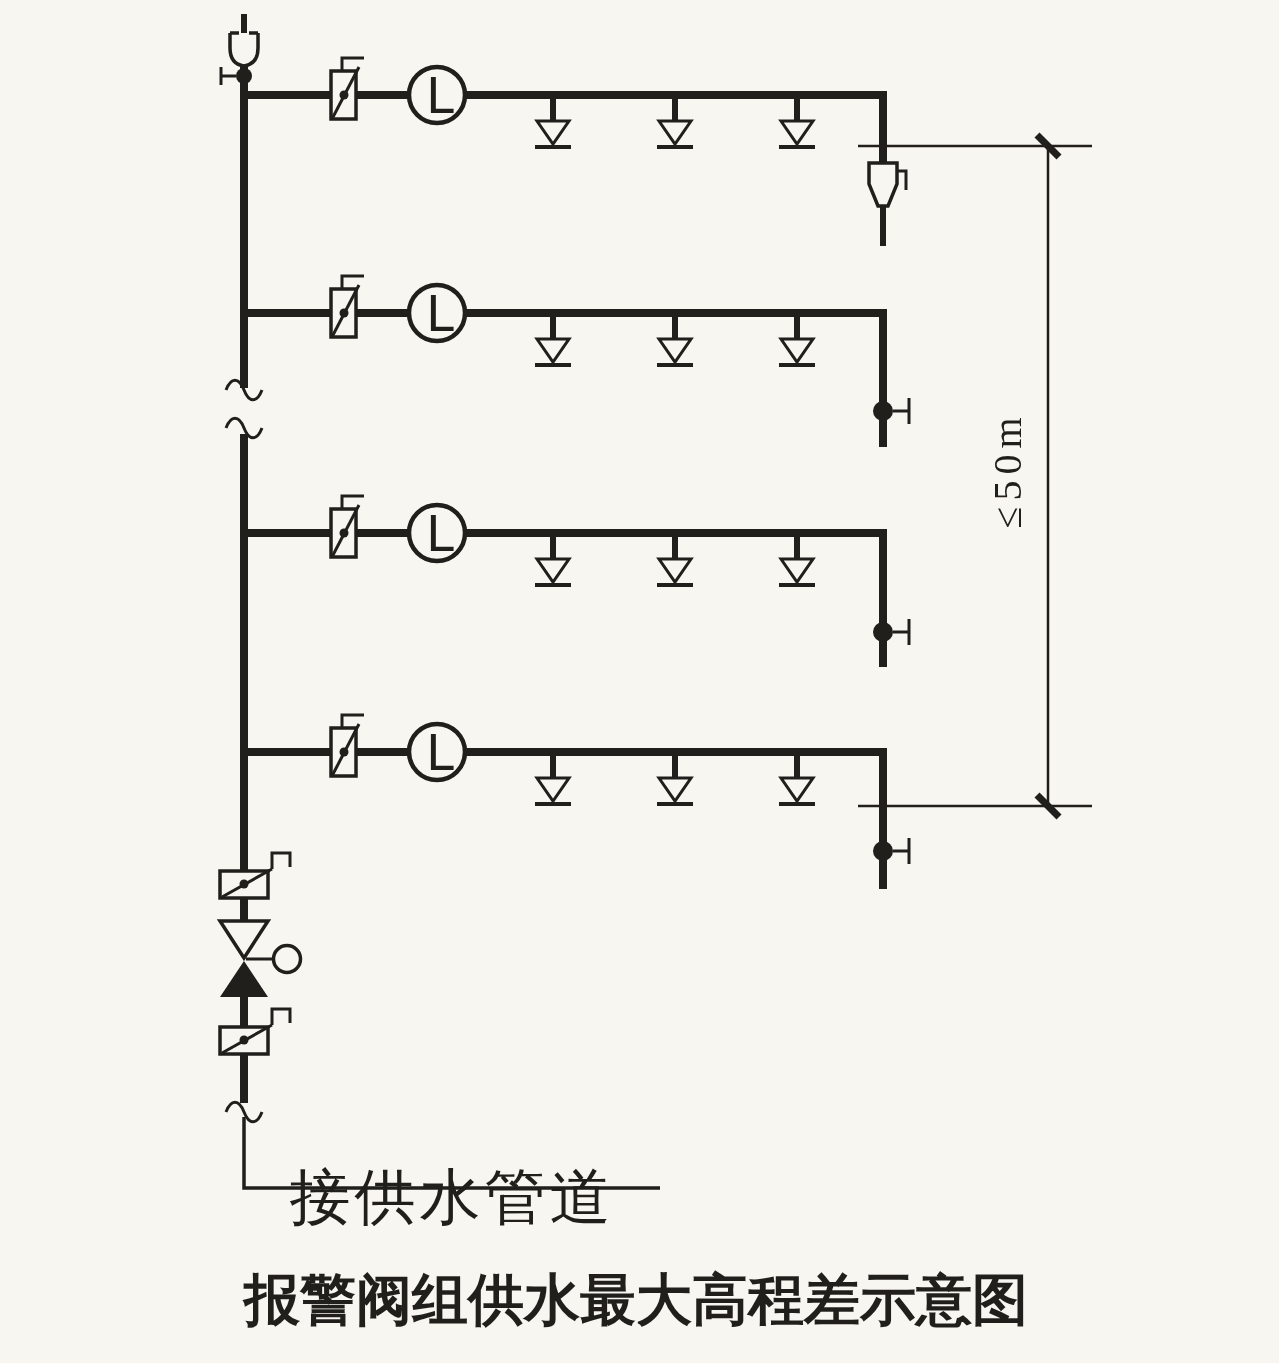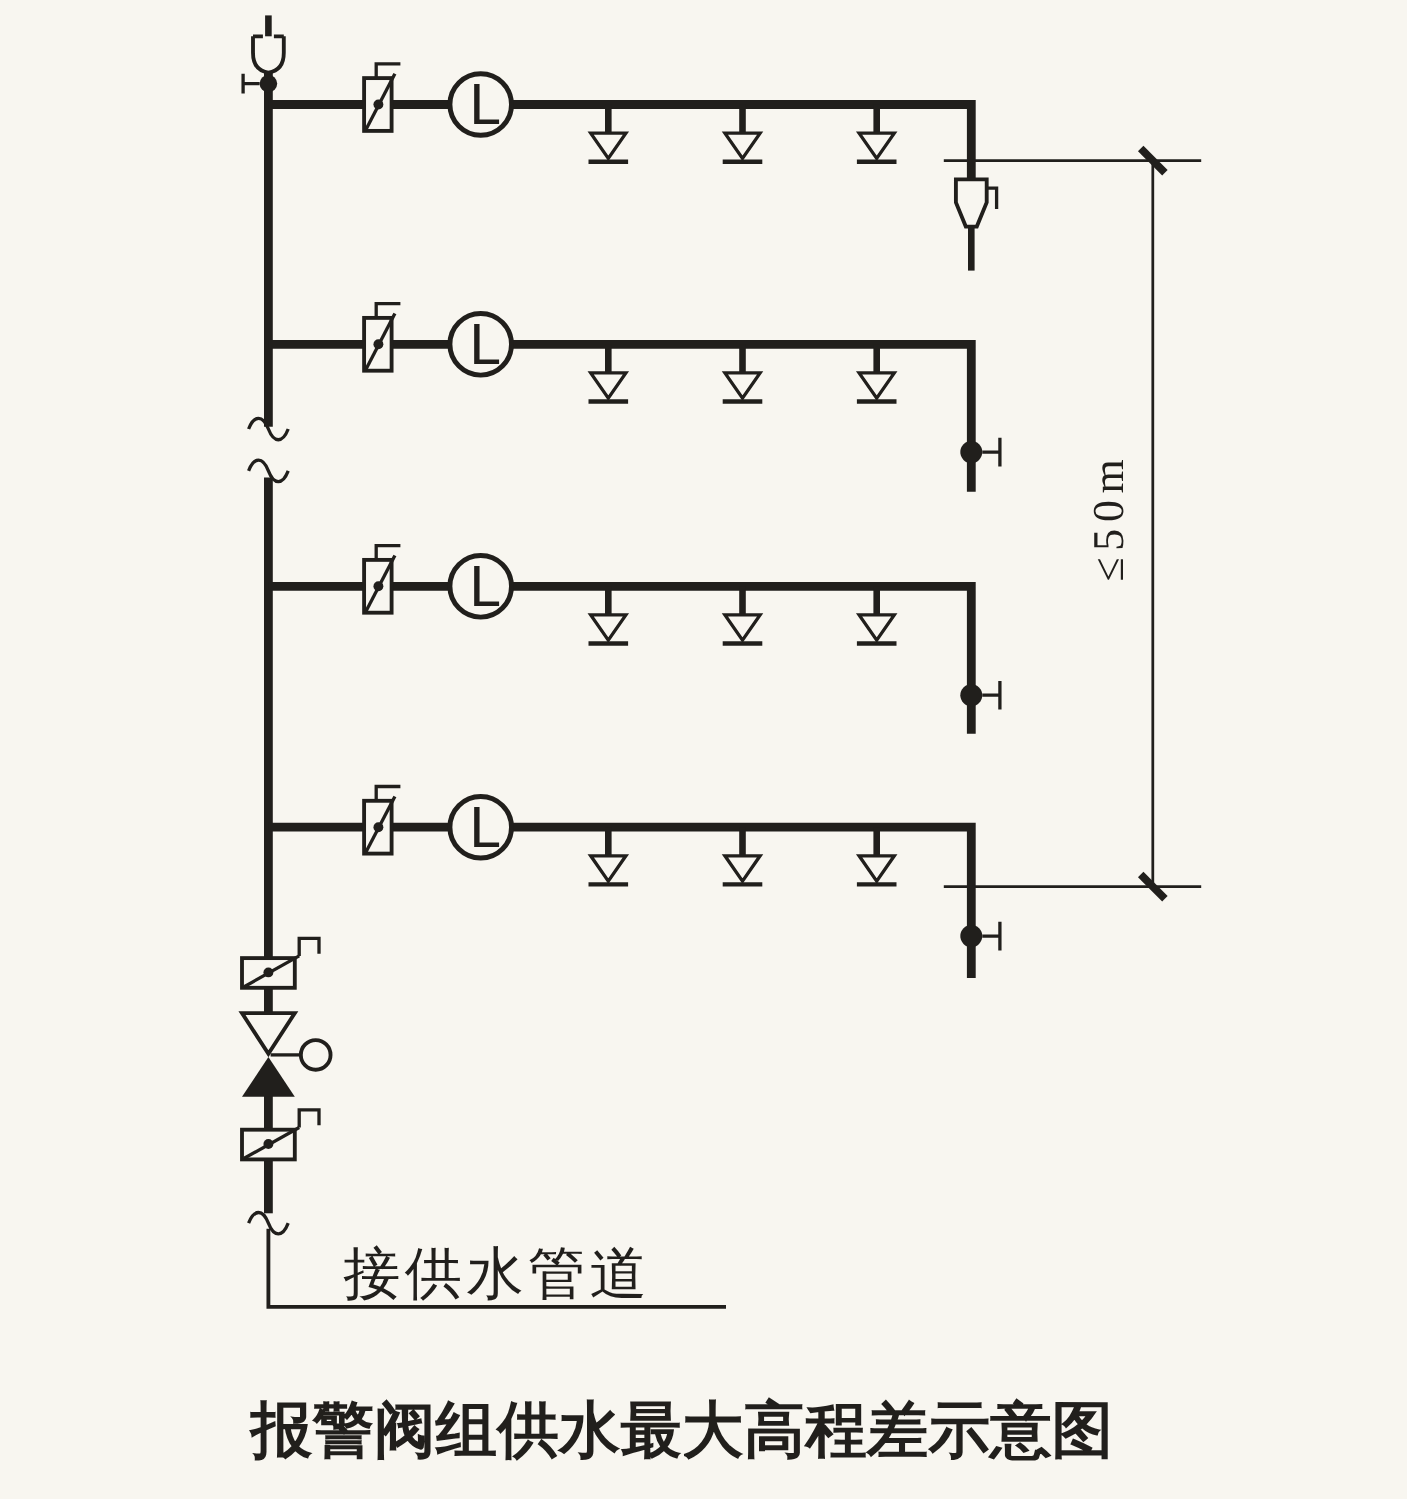--- a/index.html
+++ b/index.html
@@ -13,24 +13,24 @@
   .thin{stroke-width:3;}
   .sym{stroke-width:3.5;}
   .sym4{stroke-width:4.5;}
   .base{stroke-width:4;}
   .dim{stroke-width:2.5;}
   .tick{stroke-width:7;}
   .solid{fill:#211f1c;stroke:none;}
   .lbl{position:absolute;color:#211f1c;white-space:nowrap;}
   .lbl-dim{font-family:"Liberation Serif",serif;font-size:40px;letter-spacing:6px;
            transform:translate(-50%,-50%) rotate(-90deg);}
-  .lbl-supply{font-family:"Liberation Serif",serif;font-size:52px;letter-spacing:4px;
-              transform:translate(-50%,-50%);}
+  .lbl-supply{font-family:"Liberation Serif",serif;font-size:61px;letter-spacing:4px;
+              transform:translate(-50%,-50%);margin-top:40px;}
   .lbl-title{font-family:"Liberation Sans",sans-serif;font-size:56px;font-weight:bold;
-             letter-spacing:0px;transform:translate(-50%,-50%);}
+             letter-spacing:0px;transform:translate(-50%,-50%);margin-left:16px;}
   .ltext{font-family:"DejaVu Sans",sans-serif;font-size:50px;fill:#211f1c;stroke:none;}
 </style>
 </head>
 <body>
 
 <div class="stage">
 <svg width="1279" height="1363" viewBox="0 0 1279 1363">
 
   <g>
     <path class="stem" d="M244,14 V33"></path>

